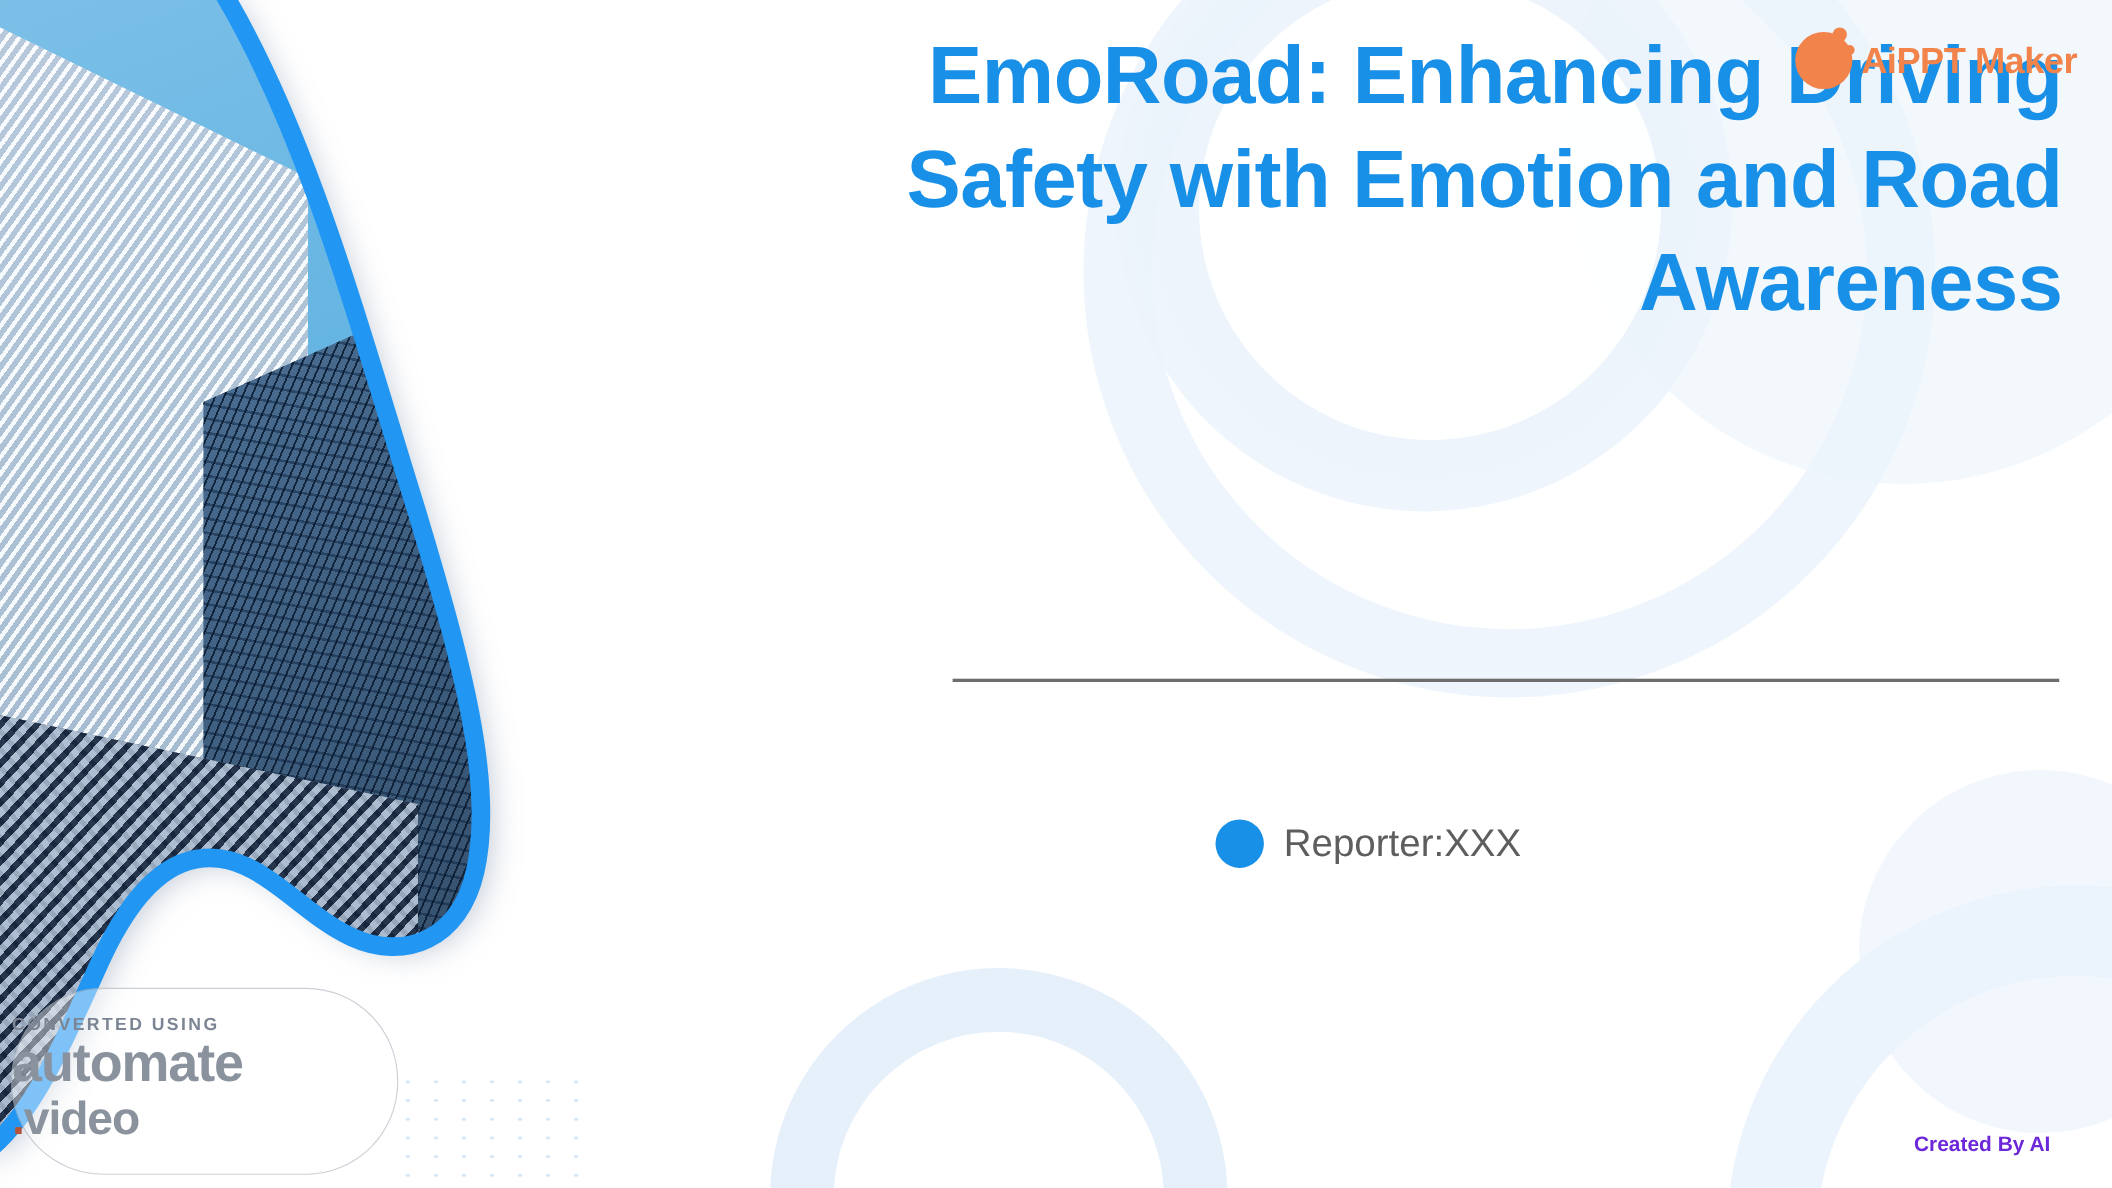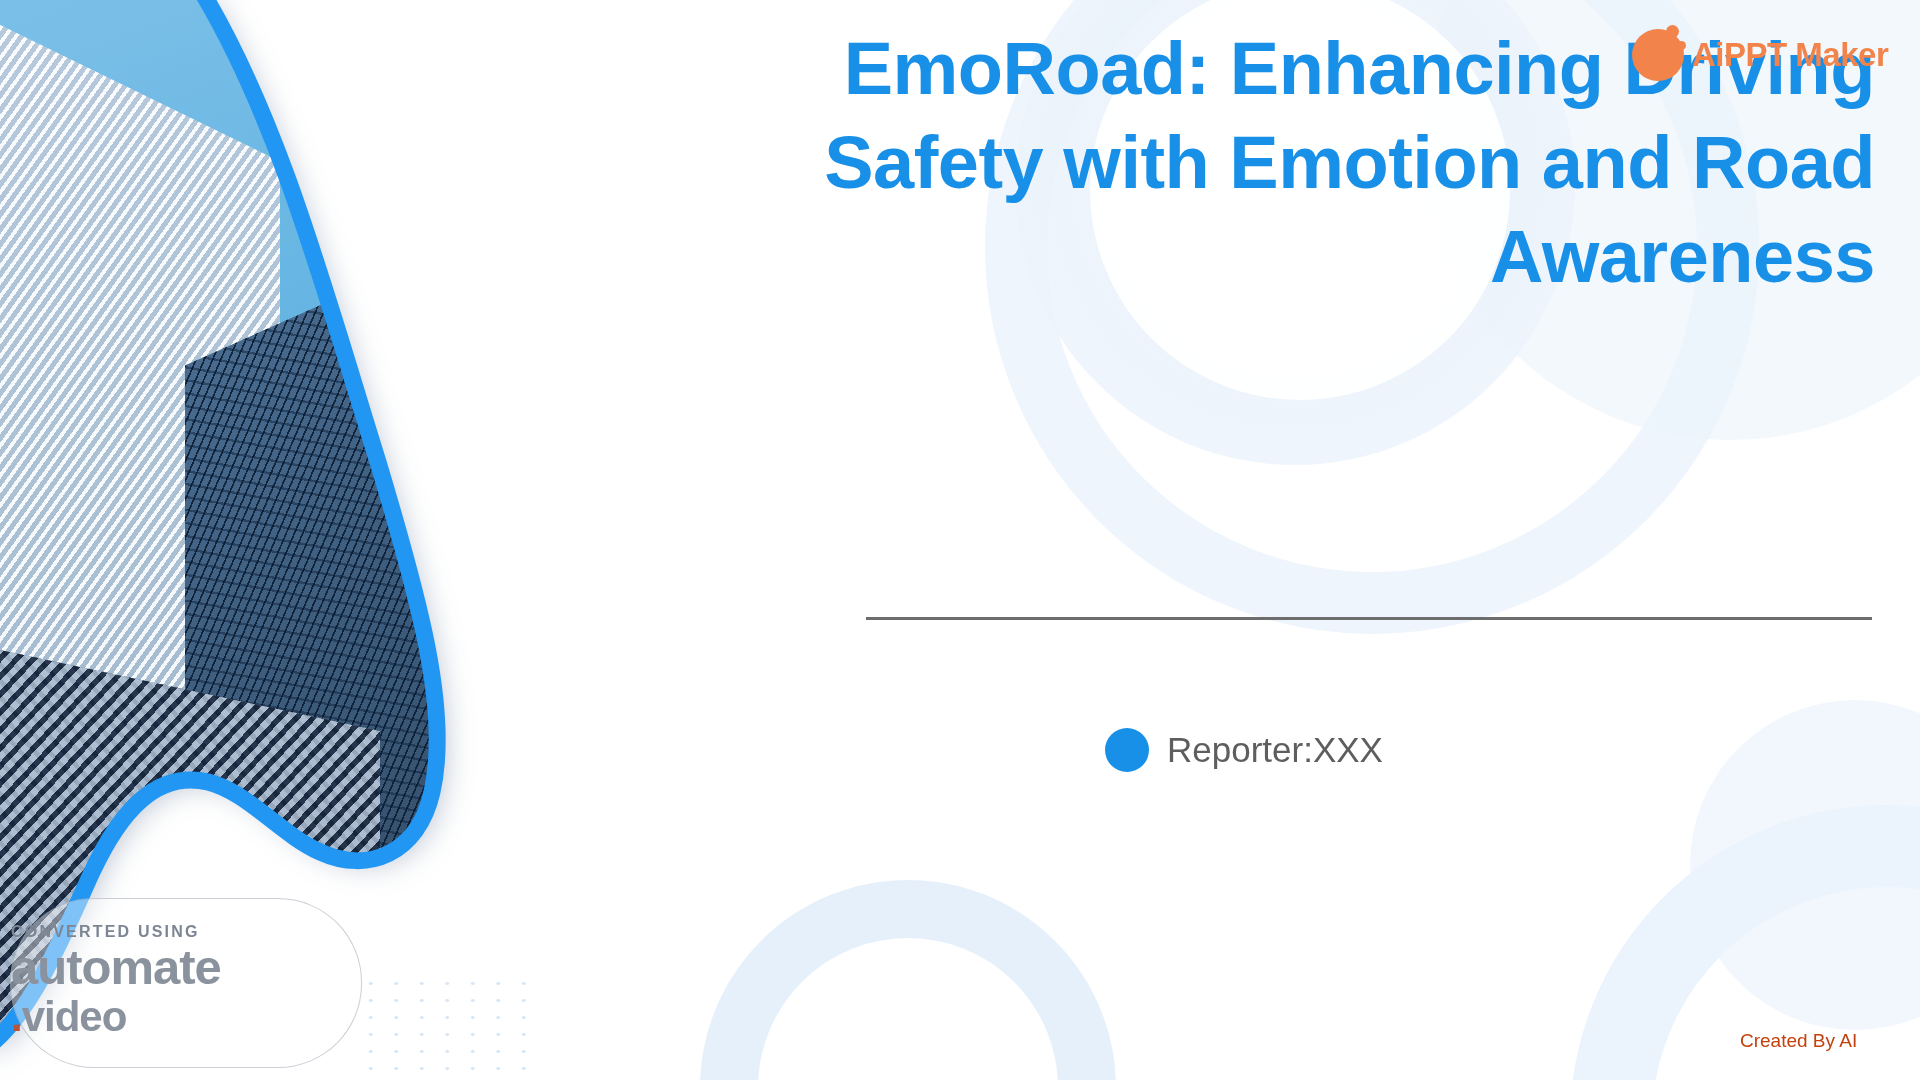--- a/index.html
+++ b/index.html
@@ -127,21 +127,21 @@
   }
 
   
   #divider{
     position:absolute;left:866px;top:617px;width:1006px;height:3px;
     background:#6d6d6d;
   }
 
   
   #meta-row{
-    position:absolute;left:1105px;top:720px;width:790px;height:60px;
+    position:absolute;left:1105px;top:737px;width:790px;height:60px;
     display:flex;align-items:center;gap:23px;
   }
   .meta-item{display:flex;align-items:center;}
   .meta-item.reporter{margin-right:132px;}
   .bullet{
     width:44px;height:44px;border-radius:50%;
     background:#1890e8;flex:0 0 auto;margin-right:18px;
   }
   .meta-text{
     font-size:35px;color:#5e5e5e;font-weight:normal;white-space:nowrap;
@@ -167,21 +167,21 @@
     position:absolute;left:45px;top:14px;width:9px;height:9px;border-radius:50%;
     background:#f2834a;
   }
   #logo-text{
     font-size:33px;font-weight:bold;color:#f2834a;letter-spacing:-.5px;white-space:nowrap;
   }
 
   
   #created-by{
     position:absolute;left:1740px;top:1030px;
-    font-size:19px;color:#c2410c;white-space:nowrap;
+    font-size:19px;color:#6d28d9;white-space:nowrap;font-weight:bold;
   }
 
   
   #watermark{
     position:absolute;left:10px;top:898px;width:350px;height:168px;
     border-radius:84px;
     border:1.5px solid rgba(140,150,165,.45);
     background:rgba(255,255,255,.42);
     display:flex;flex-direction:column;justify-content:center;align-items:flex-start;
     color:#7d8590;

